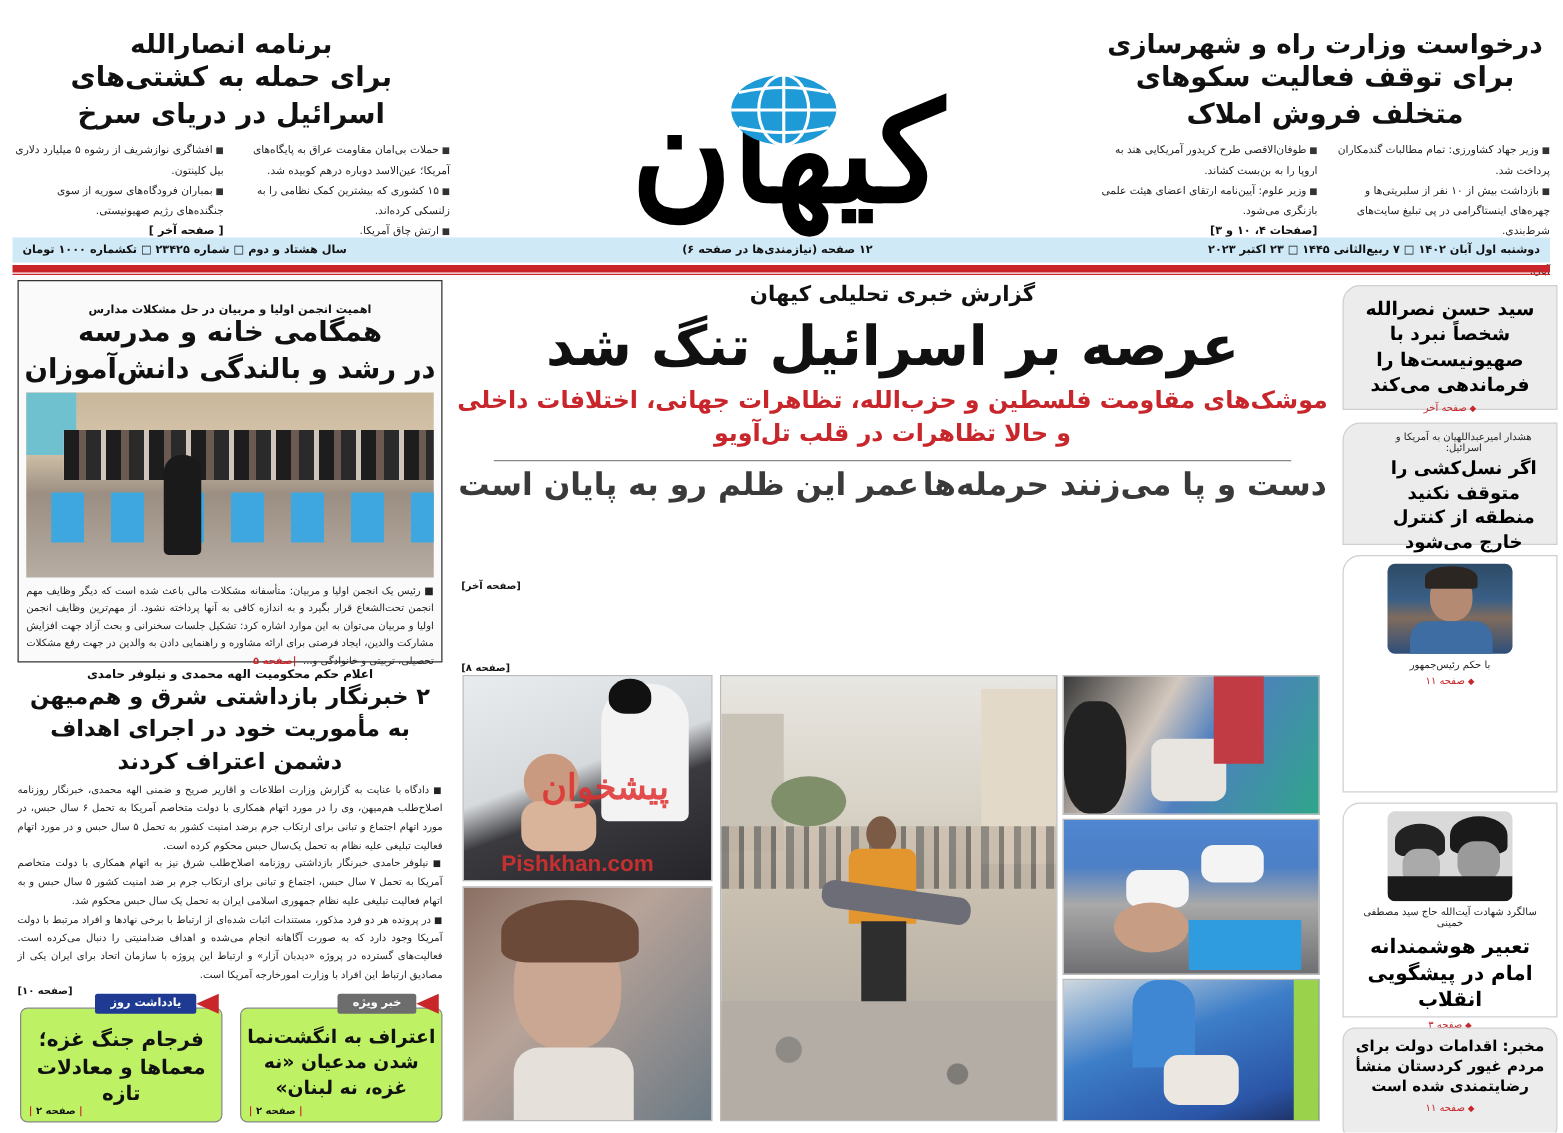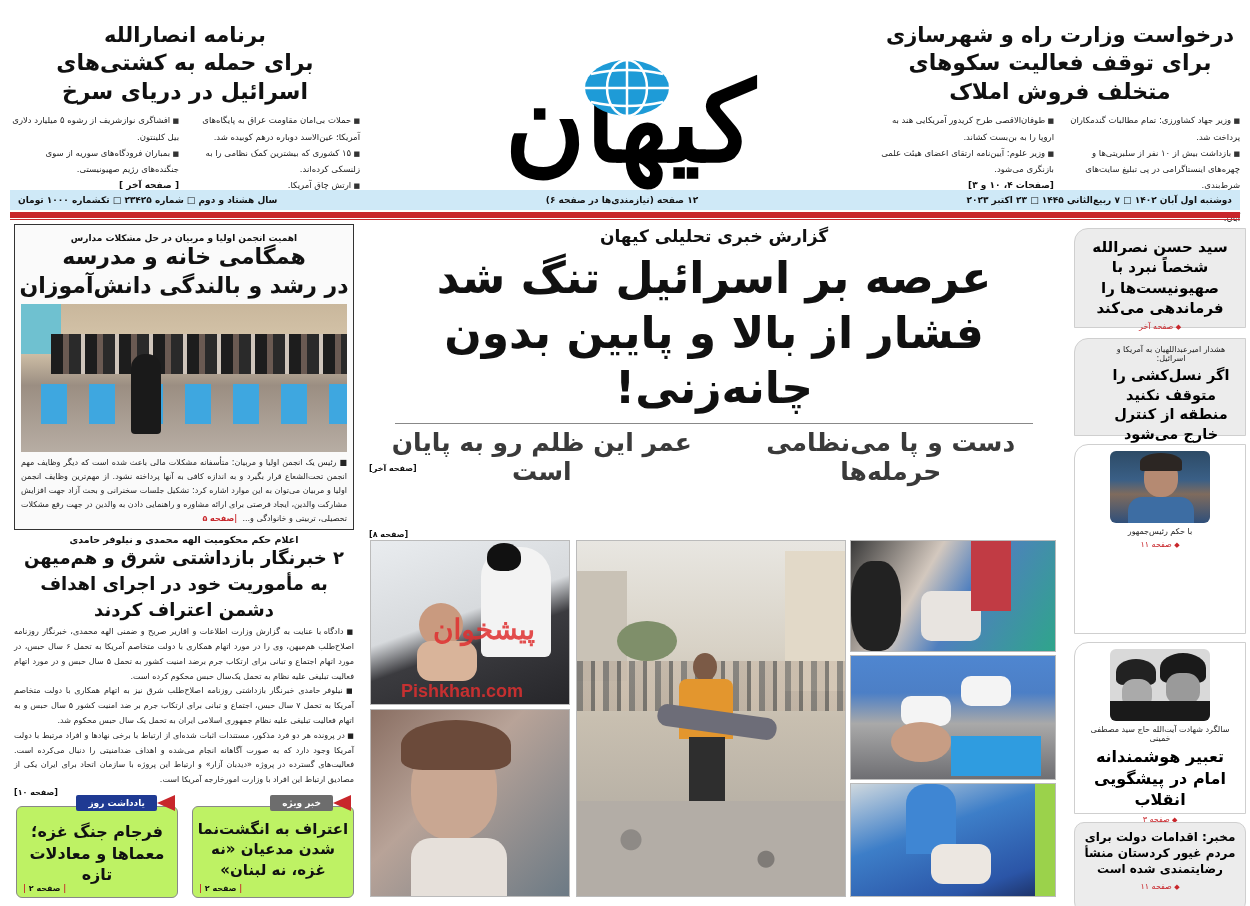--- a/index.html
+++ b/index.html
@@ -40,21 +40,21 @@
   
   .center { position: absolute; left: 365px; top: 224px; width: 698px; text-align: center; }
   .kicker-main { font-size: 17px; font-weight: bold; margin-top: 2px; }
   .main-head { font-size: 44px; font-weight: bold; line-height: 1.25; letter-spacing: -1px; margin-top: 4px; }
   .sub-red { color: #c8262b; font-size: 19px; font-weight: bold; line-height: 1.4; margin-top: 2px; }
   .sep { height: 1px; background: #888; margin: 8px 30px 0 30px; }
   .sub-gray { display: flex; justify-content: space-around; font-size: 25px; font-weight: bold; color: #3a3a3a; margin-top: 4px; }
 
   
   .lbox { position: absolute; left: 14px; top: 224px; width: 340px; height: 306px; border: 1px solid #333; background: #fafafa; text-align: center; }
-  .lbox .kicker { font-size: 9px; font-weight: bold; margin-top: 8px; }
+  .lbox .kicker { font-size: 9px; font-weight: bold; margin-top: 18px; }
   .lbox .head { font-size: 22px; font-weight: bold; line-height: 1.3; }
   .lbox .body { font-size: 8px; line-height: 1.75; text-align: justify; padding: 0 6px; color: #222; }
 
   .story2 { position: absolute; left: 14px; top: 534px; width: 340px; text-align: center; }
   .story2 .kicker { font-size: 9.5px; font-weight: bold; }
   .story2 .head { font-size: 18px; font-weight: bold; line-height: 1.45; }
   .story2 .body { font-size: 8px; line-height: 1.85; text-align: justify; color: #222; margin-top: 2px; }
   .story2 .body p::before { content: "■ "; font-size: 7px; }
 
   .card { position: absolute; top: 806px; width: 162px; height: 92px; border: 1px solid #888; border-radius: 6px; text-align: center; background: #bef264; }
@@ -131,26 +131,29 @@
   <span>۱۲ صفحه (نیازمندی‌ها در صفحه ۶)</span>
   <span>سال هشتاد و دوم □ شماره ۲۳۴۲۵ □ تکشماره ۱۰۰۰ تومان</span>
 </div>
 <div class="redline"></div>
 <div class="redline2"></div>
 
 <div class="center">
   <div class="kicker-main">گزارش خبری تحلیلی کیهان</div>
   <div class="main-head">
     <div>عرصه بر اسرائیل تنگ شد</div>
-    <div>فشار از بالا و پایین بدون چانه‌زنی!</div>
+  </div>
+  <div class="sub-red">
+    <div>موشک‌های مقاومت فلسطین و حزب‌الله، تظاهرات جهانی، اختلافات داخلی</div>
+    <div>و حالا تظاهرات در قلب تل‌آویو</div>
   </div>
   <div style="position:absolute; left:4px; top:240px;" class="pg-inline">[صفحه آخر]</div>
   <div class="sep"></div>
   <div class="sub-gray">
-    <span>دست و پا می‌نظامی حرمله‌ها</span>
+    <span>دست و پا می‌زنند حرمله‌ها</span>
     <span>عمر این ظلم رو به پایان است</span>
   </div>
   <div style="position:absolute; left:4px; top:306px;" class="pg-inline">[صفحه ۸]</div>
 </div>
 
 <div class="ph" style="left:370px; top:540px; width:200px; height:165px; background:linear-gradient(160deg,#e9ecef 0%,#d7dadd 45%,#3b3b3f 60%,#26262a 100%);">
   <div class="abs" style="right:18px; top:6px; width:70px; height:110px; background:#f3f3f3; border-radius:30px 30px 6px 6px;"></div>
   <div class="abs" style="right:48px; top:2px; width:34px; height:28px; background:#111; border-radius:50% 50% 40% 40%;"></div>
   <div class="abs" style="left:48px; top:62px; width:44px; height:44px; background:#c99a7f; border-radius:50%;"></div>
   <div class="abs" style="left:46px; top:100px; width:60px; height:40px; background:#d9b49a; border-radius:14px;"></div>

